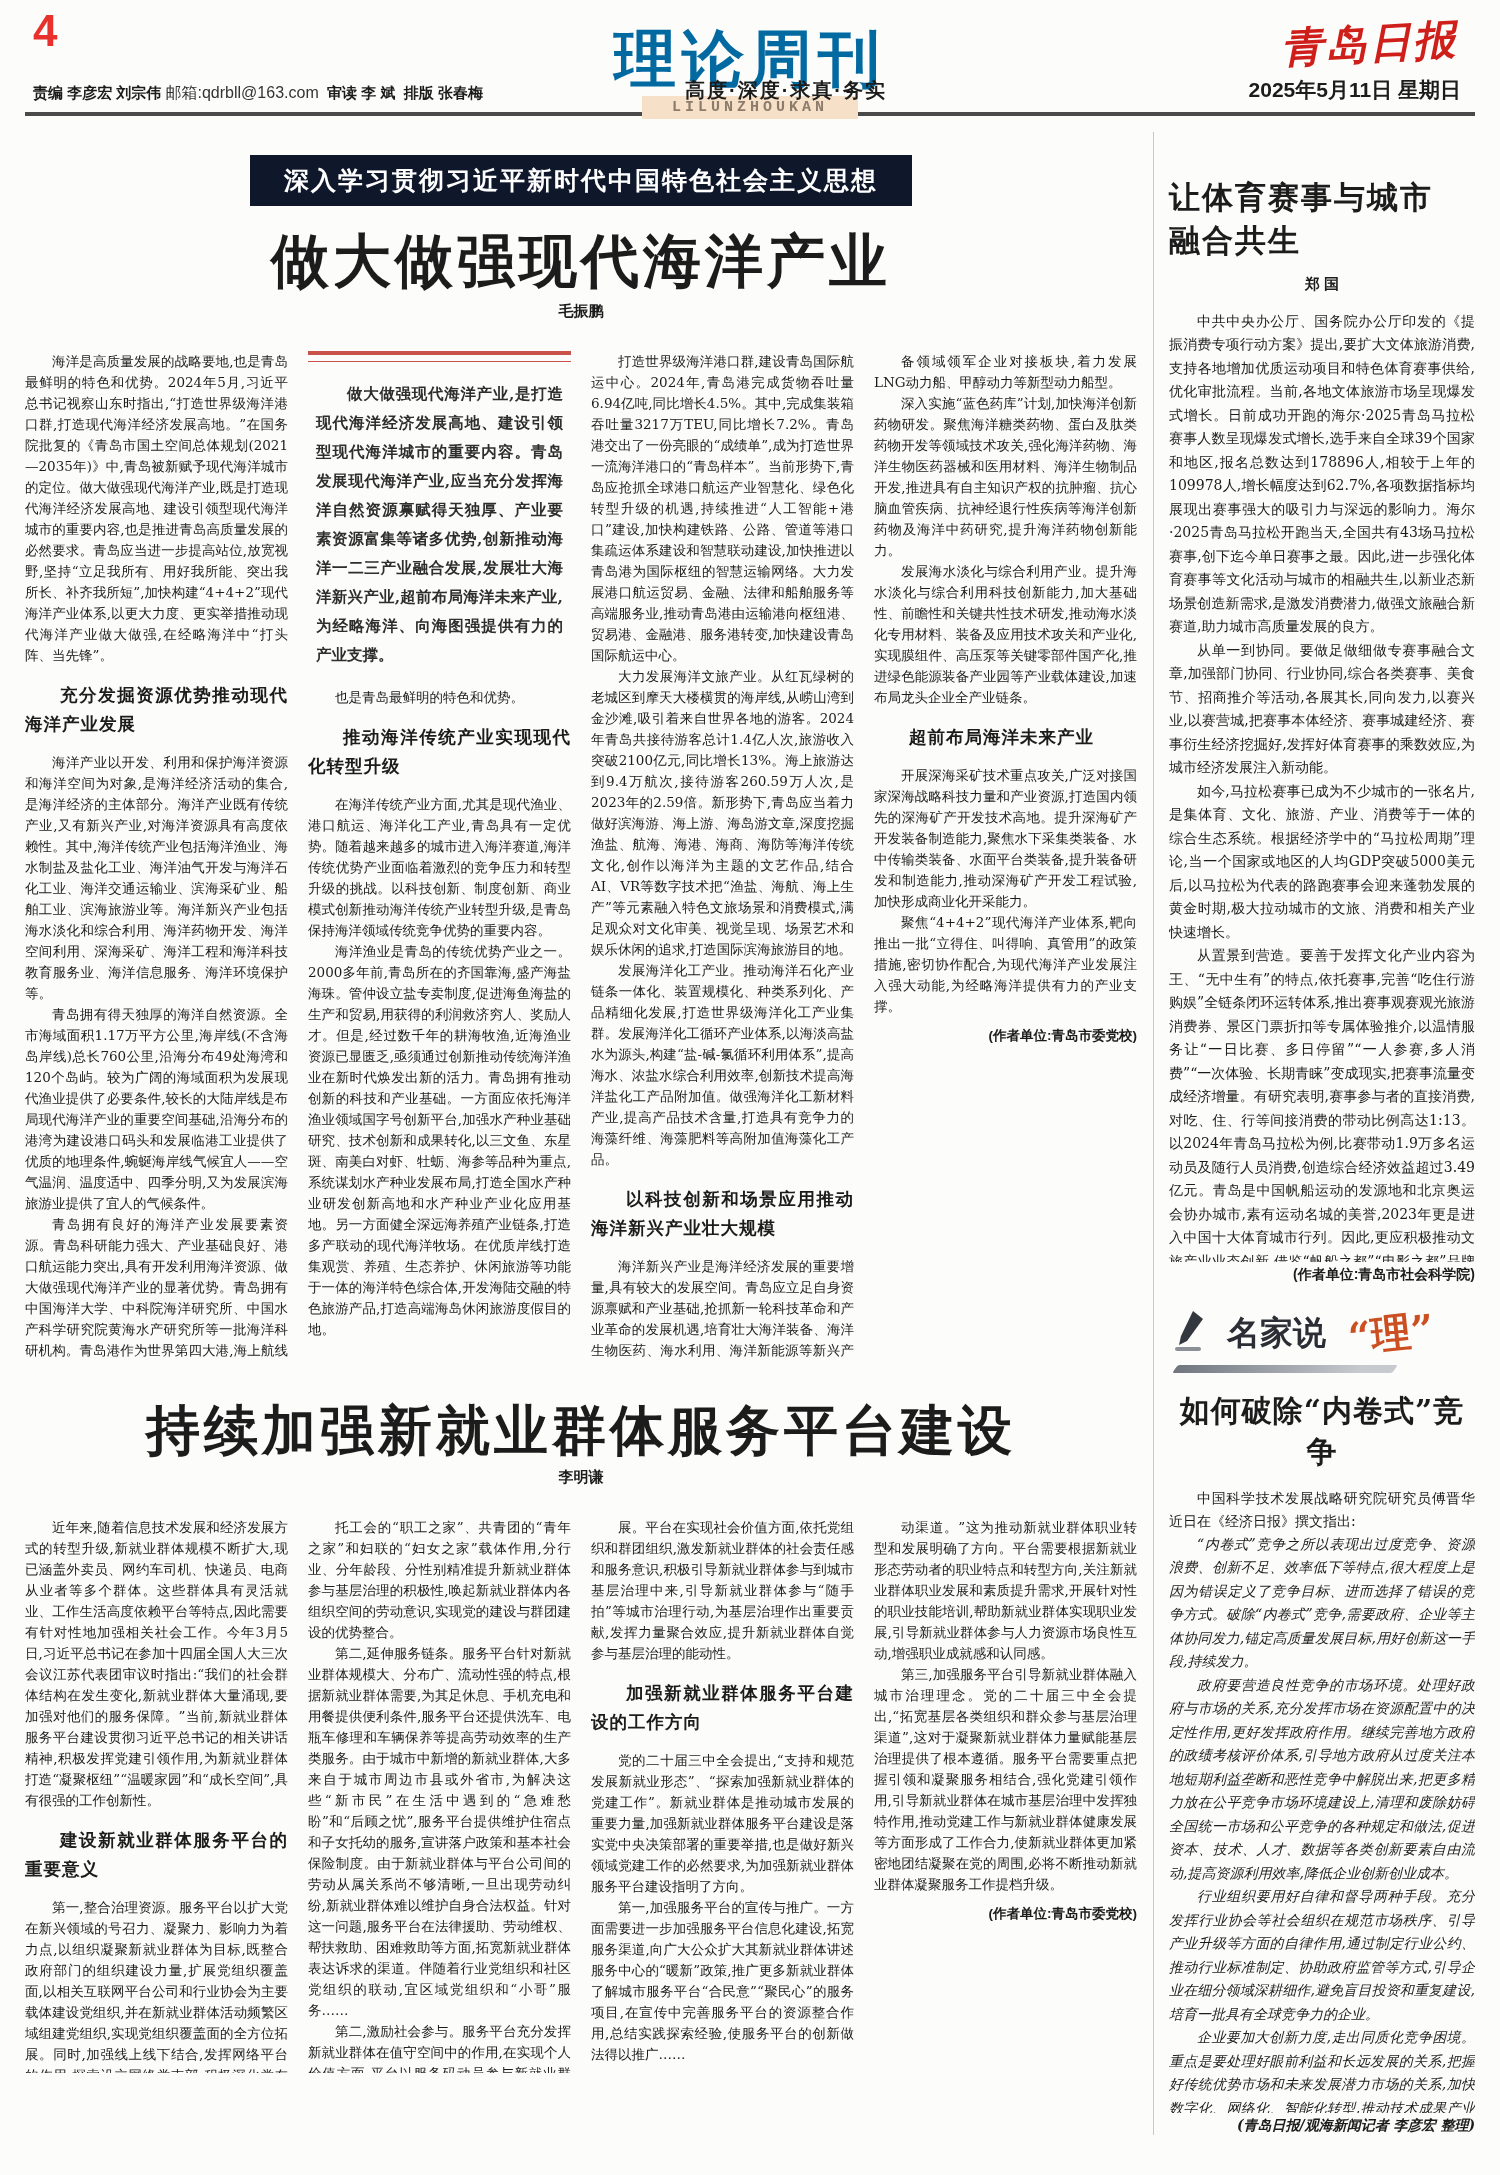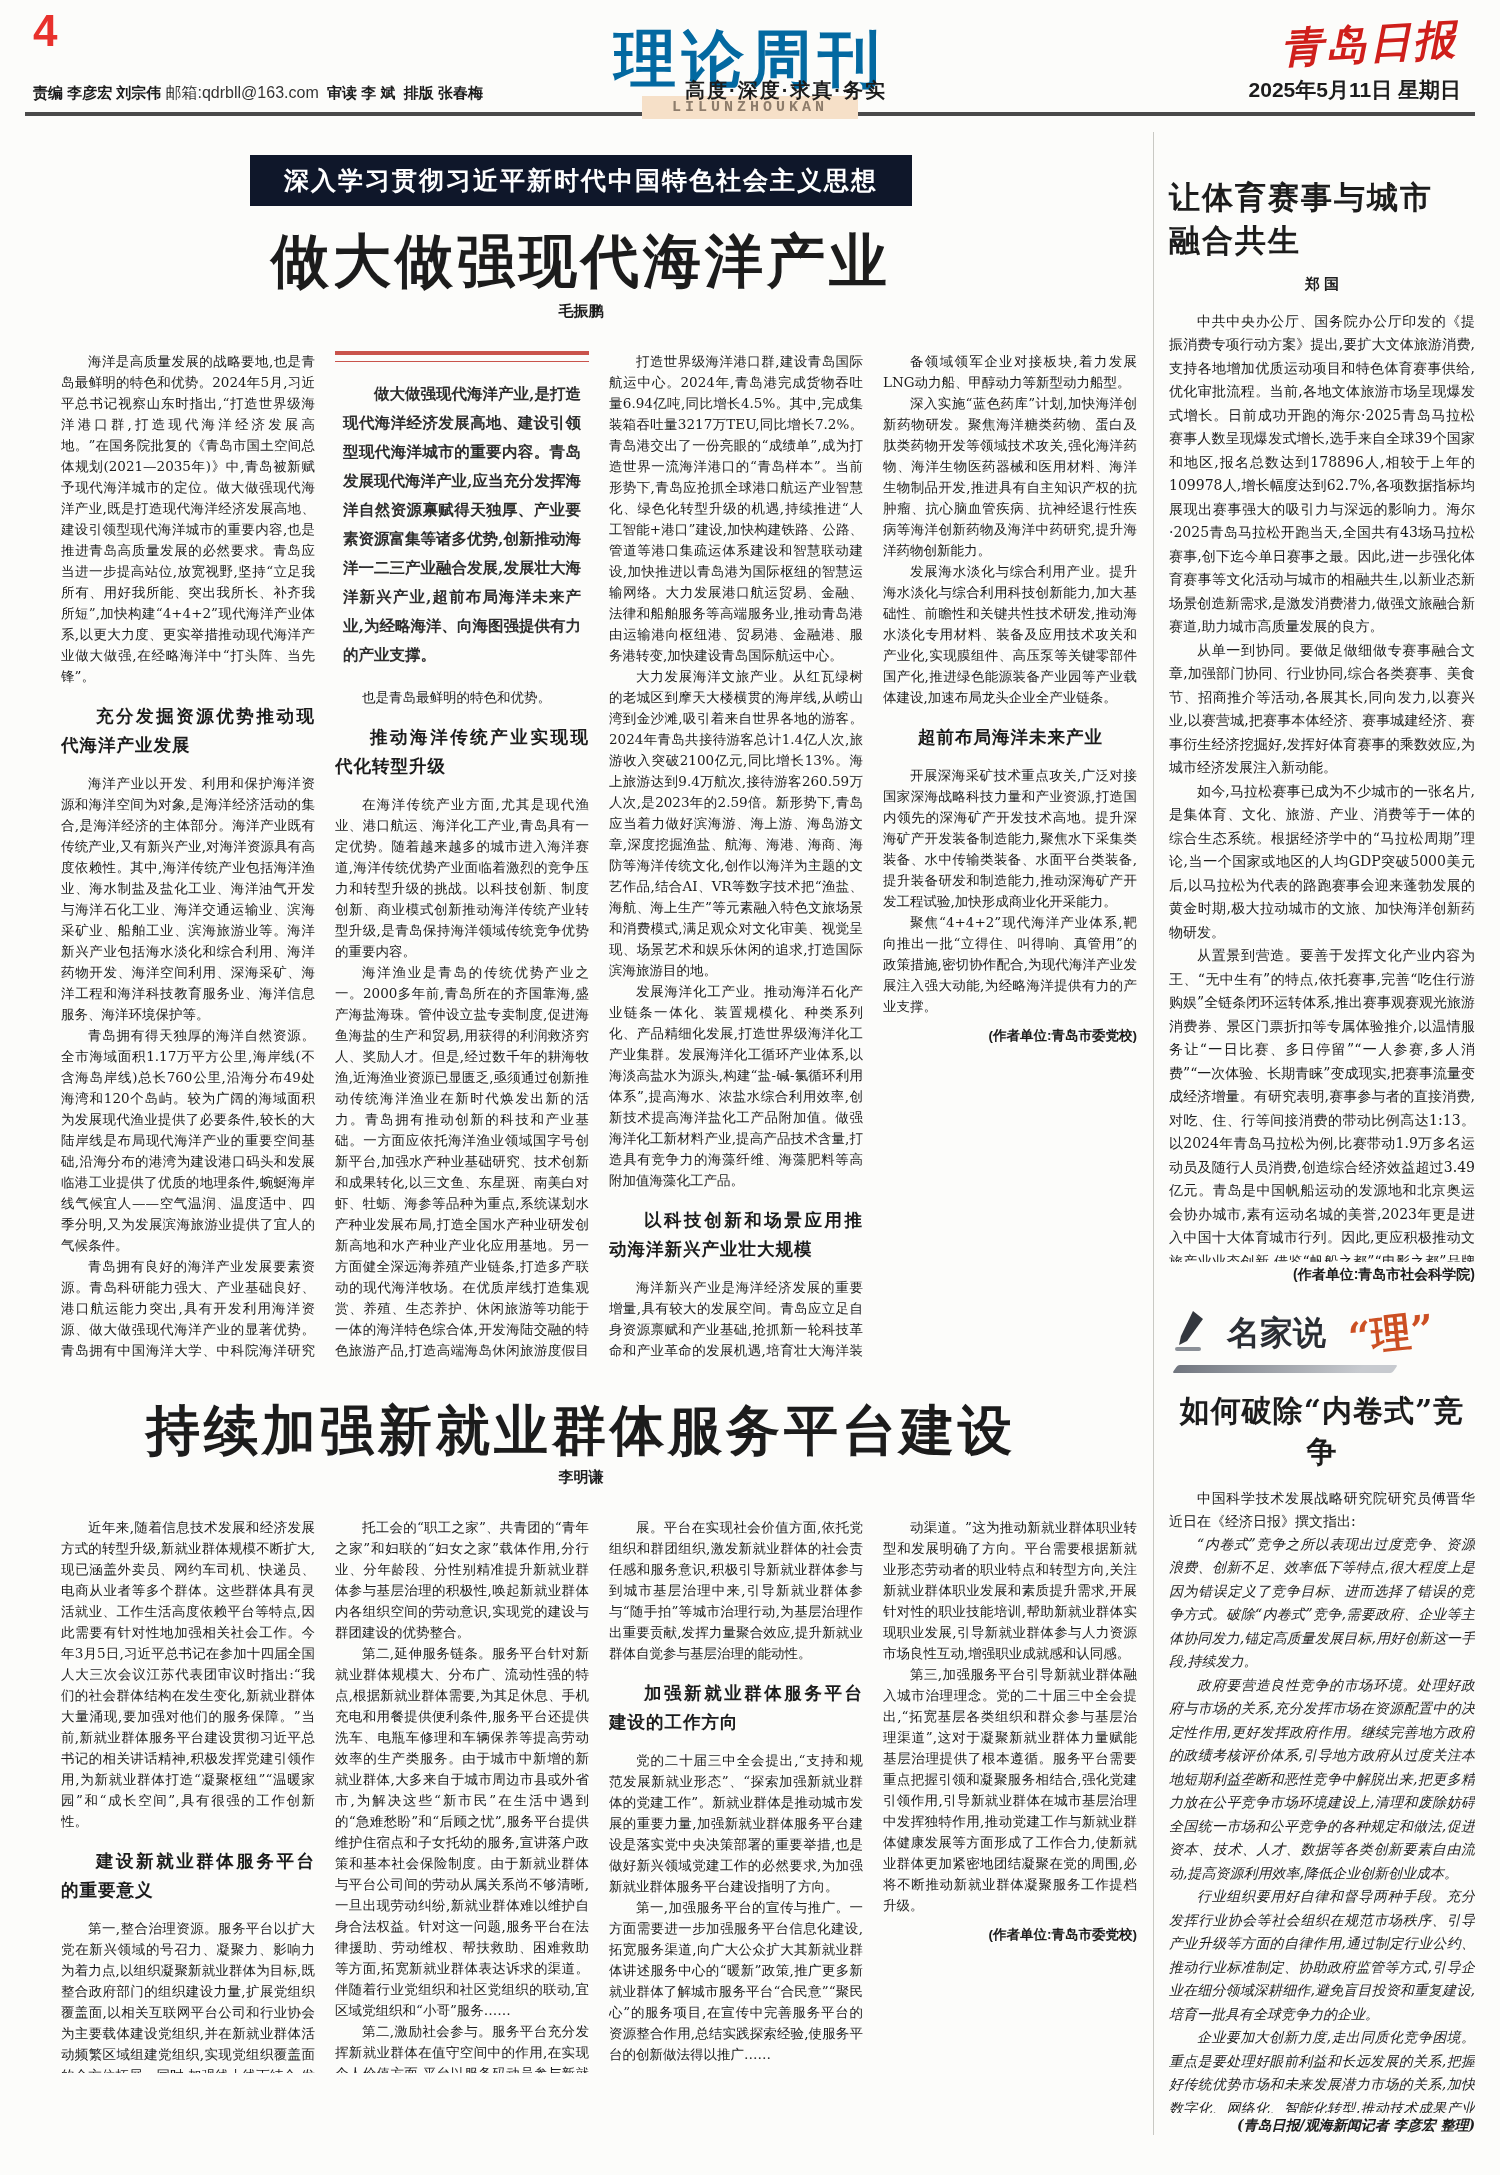--- a/index.html
+++ b/index.html
@@ -26,21 +26,21 @@
   
   .main{display:flex;gap:16px;padding-top:16px;}
   .left-region{width:1112px;flex:0 0 auto;}
   .right-region{flex:1;border-left:1px solid #c9c9c4;padding-left:15px;}
   
   .banner{background:#0f172a;color:#fff;width:662px;margin:23px auto 0;text-align:center;
           font-size:25px;font-weight:bold;padding:9px 0;letter-spacing:2px;}
   .t-big{text-align:center;font-weight:900;letter-spacing:4px;margin:24px 0 8px;font-size:58px;line-height:1.1;}
   .t-author{text-align:center;font-size:15px;font-weight:bold;font-family:"Liberation Sans",sans-serif;
             margin:0 0 30px;}
-  .cols4{display:flex;gap:20px;margin-left:36px;}
+  .cols4{display:flex;gap:20px;}
   .col{flex:1;overflow:hidden;font-size:13.5px;line-height:21px;text-align:justify;}
   .col-t{height:1012px;}
   .col-b{height:556px;}
   .blk{margin:0;text-indent:2em;}
   .b-sub{font-family:"Liberation Sans",sans-serif;font-weight:bold;font-size:17.5px;line-height:1.65;
          margin:15px 0 13px;letter-spacing:1px;}
   .b-intro{font-weight:bold;font-size:15.5px;line-height:29px;color:#2e2e2e;border-top:4px solid #c9534b;
            position:relative;padding:24px 8px 6px 8px;margin-bottom:12px;text-indent:2em;}
   .b-intro::before{content:"";position:absolute;top:6px;left:0;right:0;height:1px;background:#c9534b;}
   .b-attr{text-align:right;font-weight:bold;font-family:"Liberation Sans",sans-serif;
@@ -168,21 +168,21 @@
       <div>
         <div class="s-title">
           <div>让体育赛事与城市</div>
           <div>融合共生</div>
         </div>
         <div class="s-author">郑 国</div>
         <div class="s-body">
 
         <p>中共中央办公厅、国务院办公厅印发的《提振消费专项行动方案》提出,要扩大文体旅游消费,支持各地增加优质运动项目和特色体育赛事供给,优化审批流程。当前,各地文体旅游市场呈现爆发式增长。日前成功开跑的海尔·2025青岛马拉松赛事人数呈现爆发式增长,选手来自全球39个国家和地区,报名总数达到178896人,相较于上年的109978人,增长幅度达到62.7%,各项数据指标均展现出赛事强大的吸引力与深远的影响力。海尔·2025青岛马拉松开跑当天,全国共有43场马拉松赛事,创下迄今单日赛事之最。因此,进一步强化体育赛事等文化活动与城市的相融共生,以新业态新场景创造新需求,是激发消费潜力,做强文旅融合新赛道,助力城市高质量发展的良方。</p>
             <p>从单一到协同。要做足做细做专赛事融合文章,加强部门协同、行业协同,综合各类赛事、美食节、招商推介等活动,各展其长,同向发力,以赛兴业,以赛营城,把赛事本体经济、赛事城建经济、赛事衍生经济挖掘好,发挥好体育赛事的乘数效应,为城市经济发展注入新动能。</p>
-            <p>如今,马拉松赛事已成为不少城市的一张名片,是集体育、文化、旅游、产业、消费等于一体的综合生态系统。根据经济学中的“马拉松周期”理论,当一个国家或地区的人均GDP突破5000美元后,以马拉松为代表的路跑赛事会迎来蓬勃发展的黄金时期,极大拉动城市的文旅、加快海洋创新药物研发。</p>
+            <p>如今,马拉松赛事已成为不少城市的一张名片,是集体育、文化、旅游、产业、消费等于一体的综合生态系统。根据经济学中的“马拉松周期”理论,当一个国家或地区的人均GDP突破5000美元后,以马拉松为代表的路跑赛事会迎来蓬勃发展的黄金时期,极大拉动城市的文旅、消费和相关产业快速增长。</p>
             <p>从置景到营造。要善于发挥文化产业内容为王、“无中生有”的特点,依托赛事,完善“吃住行游购娱”全链条闭环运转体系,推出赛事观赛观光旅游消费券、景区门票折扣等专属体验推介,以温情服务让“一日比赛、多日停留”“一人参赛,多人消费”“一次体验、长期青睐”变成现实,把赛事流量变成经济增量。有研究表明,赛事参与者的直接消费,对吃、住、行等间接消费的带动比例高达1:13。以2024年青岛马拉松为例,比赛带动1.9万多名运动员及随行人员消费,创造综合经济效益超过3.49亿元。青岛是中国帆船运动的发源地和北京奥运会协办城市,素有运动名城的美誉,2023年更是进入中国十大体育城市行列。因此,更应积极推动文旅产业业态创新,借鉴“帆船之都”“电影之都”品牌打造经验,努力推进青岛体育赛事与城市历史文化特质之间的创造性转化和创新性发展,引进一批高层级体育比赛项目,打造赛事名城,做强文旅融合新赛道。</p>
           </div>
         <div class="s-attr">(作者单位:青岛市社会科学院)</div>
       </div>
 
       <div class="mingjia">
         <span>
           <svg width="34" height="44" viewBox="0 0 34 44">
             <path d="M20 2 L30 10 L14 32 L6 36 L8 27 Z" fill="#33373e"></path>
             <rect x="2" y="38" width="26" height="4" rx="2" fill="#8b9097"></rect>

